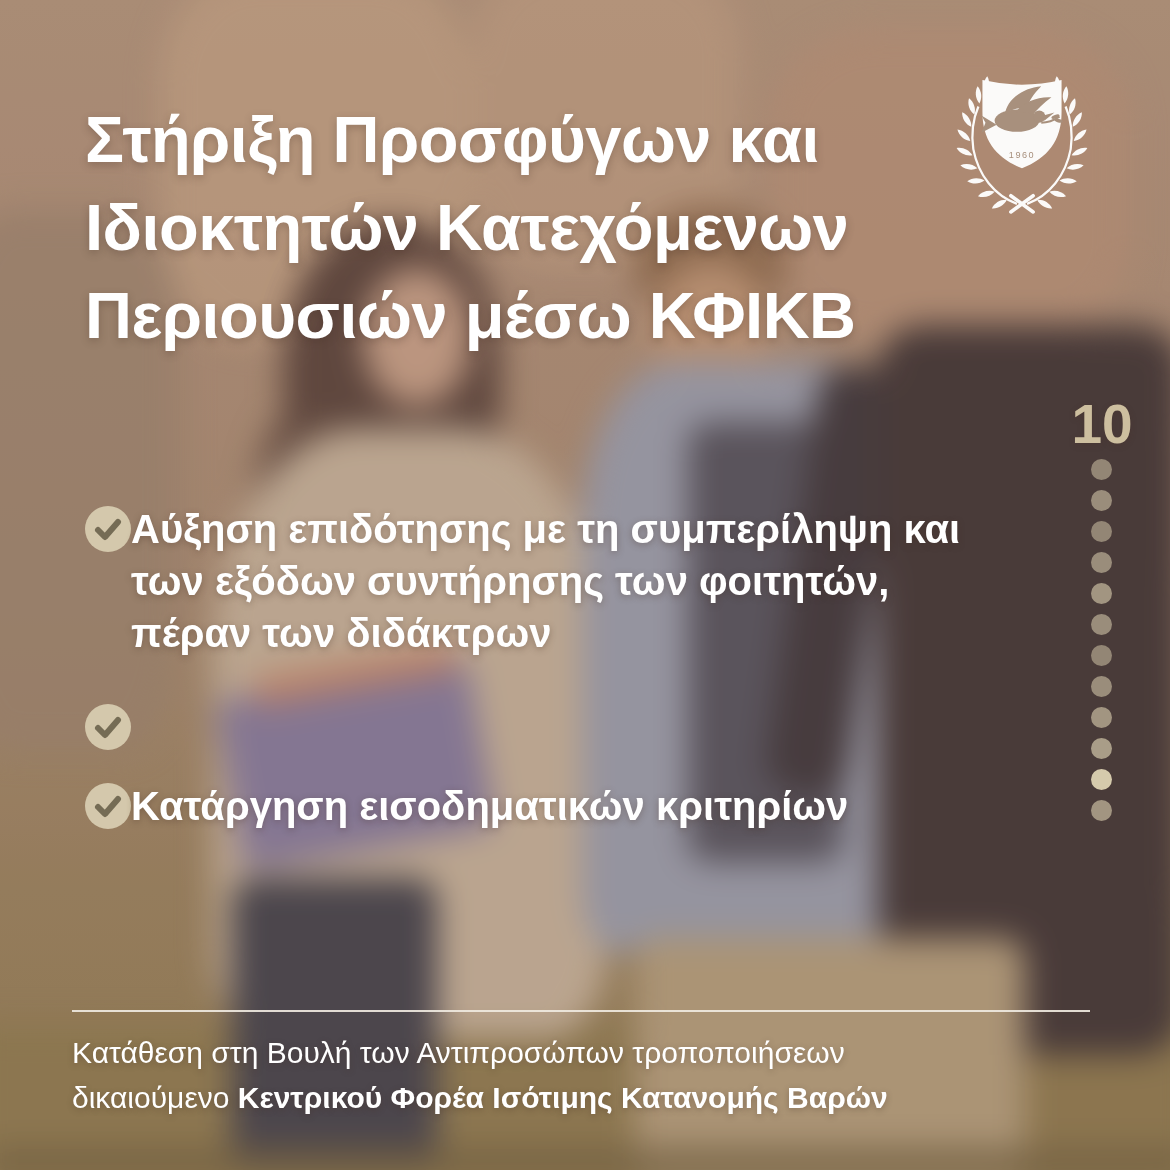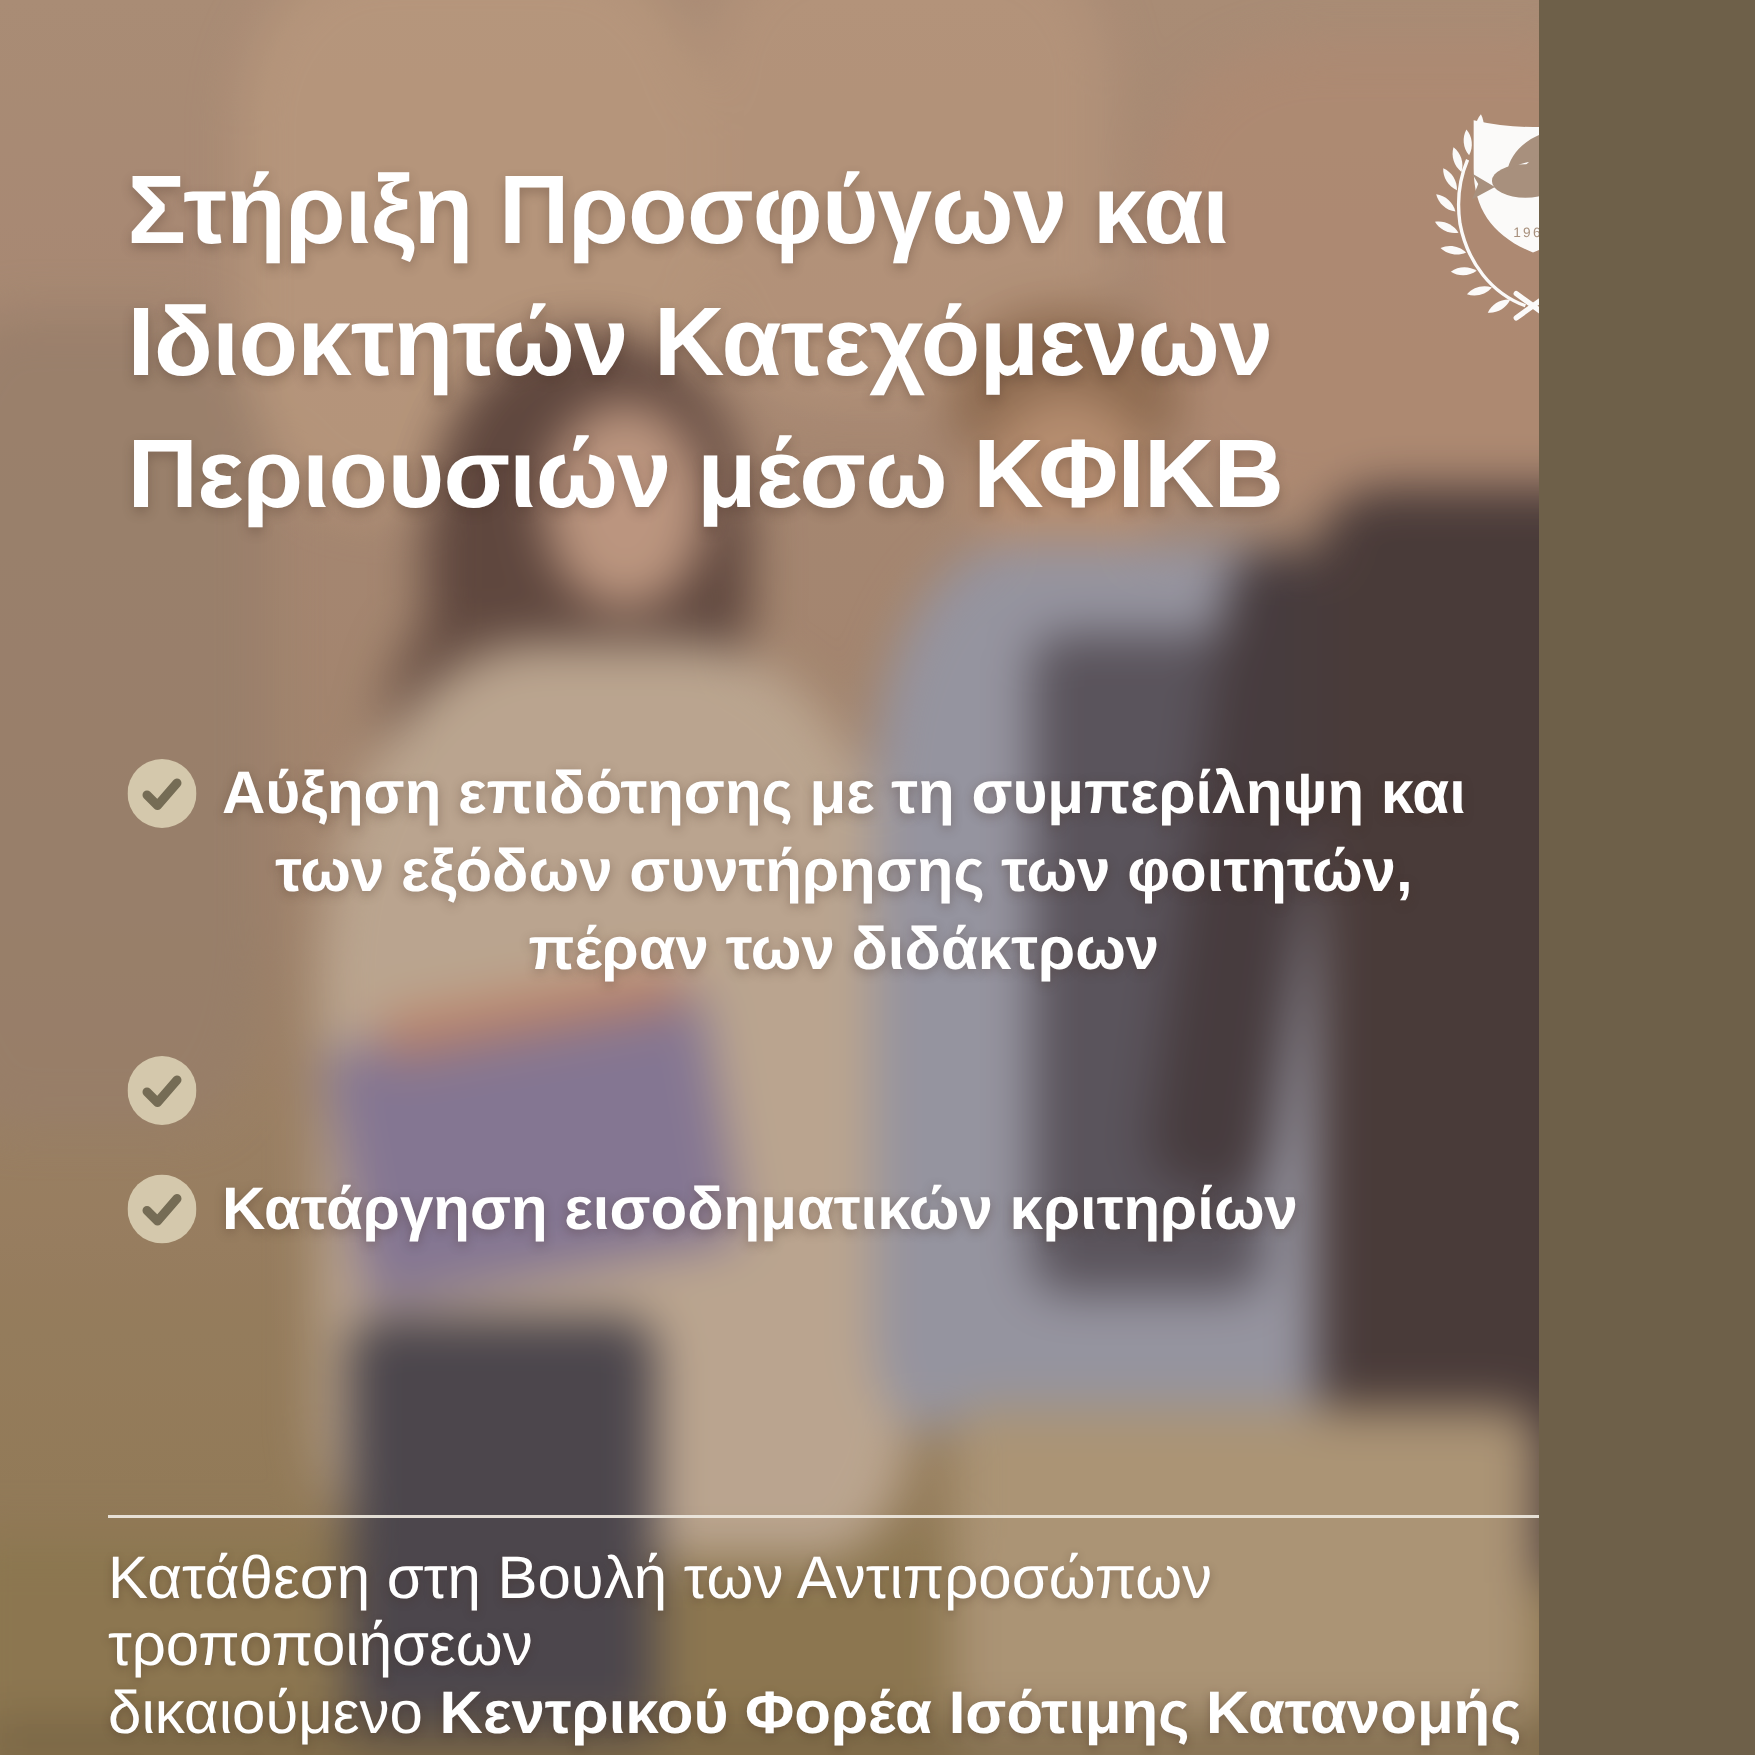--- a/index.html
+++ b/index.html
@@ -1,17 +1,17 @@
 <!DOCTYPE html>
 <html lang="el" style="--accent-tan: #cdbf9f; --title-white: #ffffff; --check-circle: #d4c8ac; --check-mark: #756c55;"><head>
 <meta charset="utf-8">
 <style>
   html,body{margin:0;padding:0;background:#6e6049;}
   .canvas{
-    position:relative;width:1026px;height:1170px;overflow:hidden;
+    position:relative;width:1170px;height:1170px;overflow:hidden;
     font-family:"Liberation Sans","DejaVu Sans",sans-serif;
     background:linear-gradient(180deg,#b1967f 0%,#ad907a 25%,#a68c74 50%,#97825f 76%,#8f7d54 100%);
   }
   
   .bg{position:absolute;inset:0;filter:blur(16px);}
   .blob{position:absolute;}
   .bg-patch-1{left:160px;top:-30px;width:310px;height:370px;background:#c5a78a;opacity:.75;border-radius:30%;}
   .bg-patch-2{left:470px;top:-40px;width:270px;height:310px;background:#c2a287;opacity:.7;border-radius:30%;}
   .bg-patch-3{left:770px;top:30px;width:360px;height:310px;background:#b8937a;opacity:.8;border-radius:30%;}
   .bg-patch-4{left:-50px;top:210px;width:230px;height:540px;background:#9a8470;opacity:.8;border-radius:25%;}
@@ -50,32 +50,32 @@
   }
   .emblem{position:absolute;left:956px;top:72px;width:132px;height:142px;opacity:.96;}
   .pagenum{
     position:absolute;left:1060px;top:392px;width:84px;text-align:center;
     font-size:55px;font-weight:bold;color:var(--accent-tan,#cdbf9f);
     text-shadow:0 2px 6px rgba(70,45,35,.25);
   }
   .dots{position:absolute;left:1091px;top:459px;width:22px;display:flex;flex-direction:column;gap:10px;}
   .dot{width:21px;height:21px;border-radius:50%;background:#ddd2b2;}
   .bullets{position:absolute;left:85px;top:503px;width:985px;margin:0;padding:0;list-style:none;}
-  .bullet{display:flex;gap:17px;margin-bottom:42px;text-align:center;}
+  .bullet{display:flex;margin-bottom:42px;}
   .bullet:nth-child(2){margin-bottom:30px;}
   .bullet:last-child{margin-bottom:16px;}
   .check{flex:0 0 46px;width:46px;height:46px;margin-top:3px;}
   .btext{
     font-size:40px;line-height:52px;font-weight:bold;color:#fff;
     white-space:pre-line;text-shadow:0 2px 7px rgba(70,45,35,.35);
   }
   .divider{position:absolute;left:72px;top:1010px;width:1018px;height:2px;background:#efe9df;opacity:.92;}
   .footer{
     position:absolute;left:72px;top:1030px;margin:0;
-    font-size:40px;line-height:45px;font-weight:400;color:#fff;
+    font-size:30px;line-height:45px;font-weight:400;color:#fff;
     text-shadow:0 2px 6px rgba(70,45,35,.35);
   }
   .footer .bold{font-weight:bold;text-align:right;}
 </style>
 </head>
 <body>
 
 <div class="canvas">
 
   <div class="bg">

